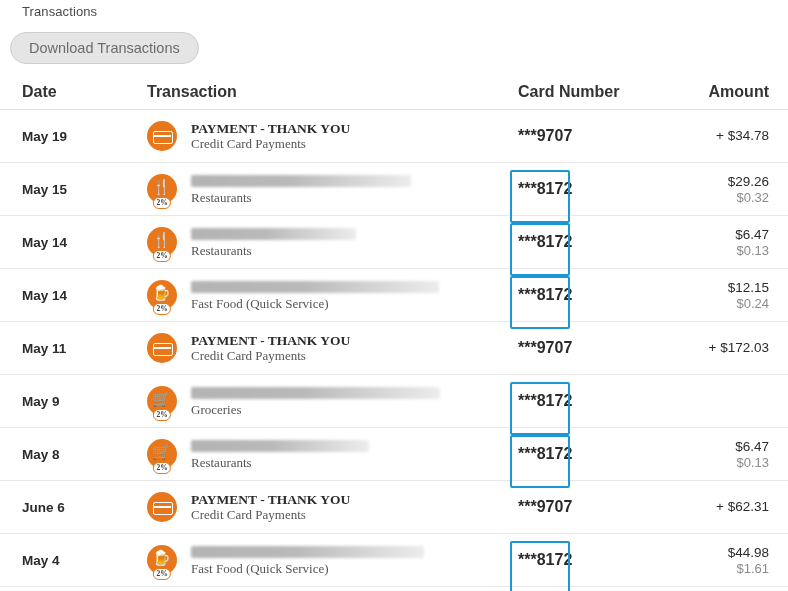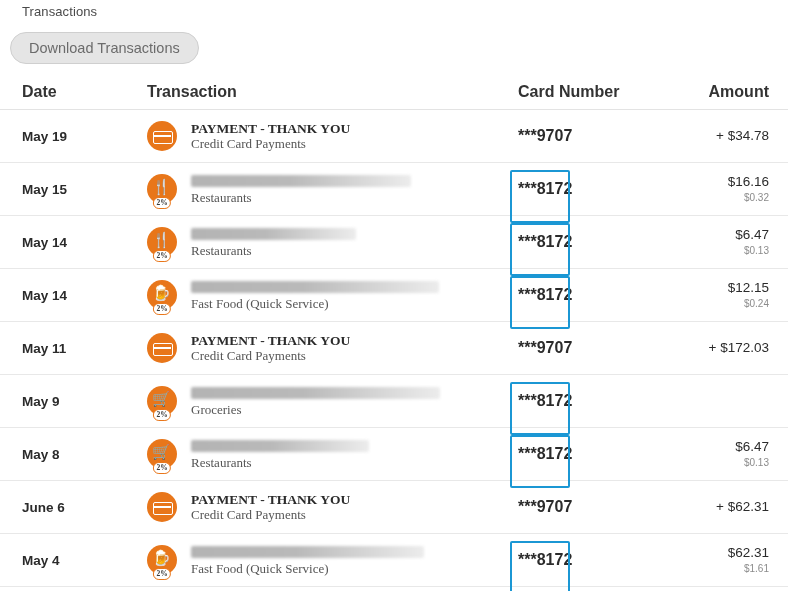--- a/index.html
+++ b/index.html
@@ -178,21 +178,21 @@
     pointer-events: none;
   }
 
   .amt-main {
     font-size: 13.5px;
     font-weight: normal;
     color: #2b2b2b;
     line-height: 16px;
   }
   .amt-sub {
-    font-size: 10px;
+    font-size: 13px;
     color: #8b8b8b;
     line-height: 15px;
   }
 </style>
 </head>
 <body>
 
 <div id="page">
 
   <div class="section-title">Transactions</div>
@@ -234,21 +234,21 @@
                 <div class="pct">2%</div>
               </div>
               <div class="trans-text">
                 <div class="redacted" style="width: 220px;"></div>
                 <div class="category">Restaurants</div>
               </div>
             </div>
           </div>
           <div class="c-card"><span class="card-text">***8172</span><div class="card-highlight"></div></div>
           <div class="c-amount">
-            <div class="amt-main">$16.16</div>
+            <div class="amt-main">$29.26</div>
             <div class="amt-sub">$0.32</div>
           </div>
         </div>
         <div class="row">
           <div class="c-date"><span class="date-text">May 14</span></div>
           <div class="c-trans">
             <div class="trans-inner">
               <div class="badge">
                 <div class="glyph">🍴</div>
                 <div class="pct">2%</div>
@@ -362,20 +362,20 @@
                 <div class="pct">2%</div>
               </div>
               <div class="trans-text">
                 <div class="redacted" style="width: 233px;"></div>
                 <div class="category">Fast Food (Quick Service)</div>
               </div>
             </div>
           </div>
           <div class="c-card"><span class="card-text">***8172</span><div class="card-highlight"></div></div>
           <div class="c-amount">
-            <div class="amt-main">$62.31</div>
+            <div class="amt-main">$44.98</div>
             <div class="amt-sub">$1.61</div>
           </div>
         </div>
       </div>
   </div>
 
 </div>
 
 </body></html>

